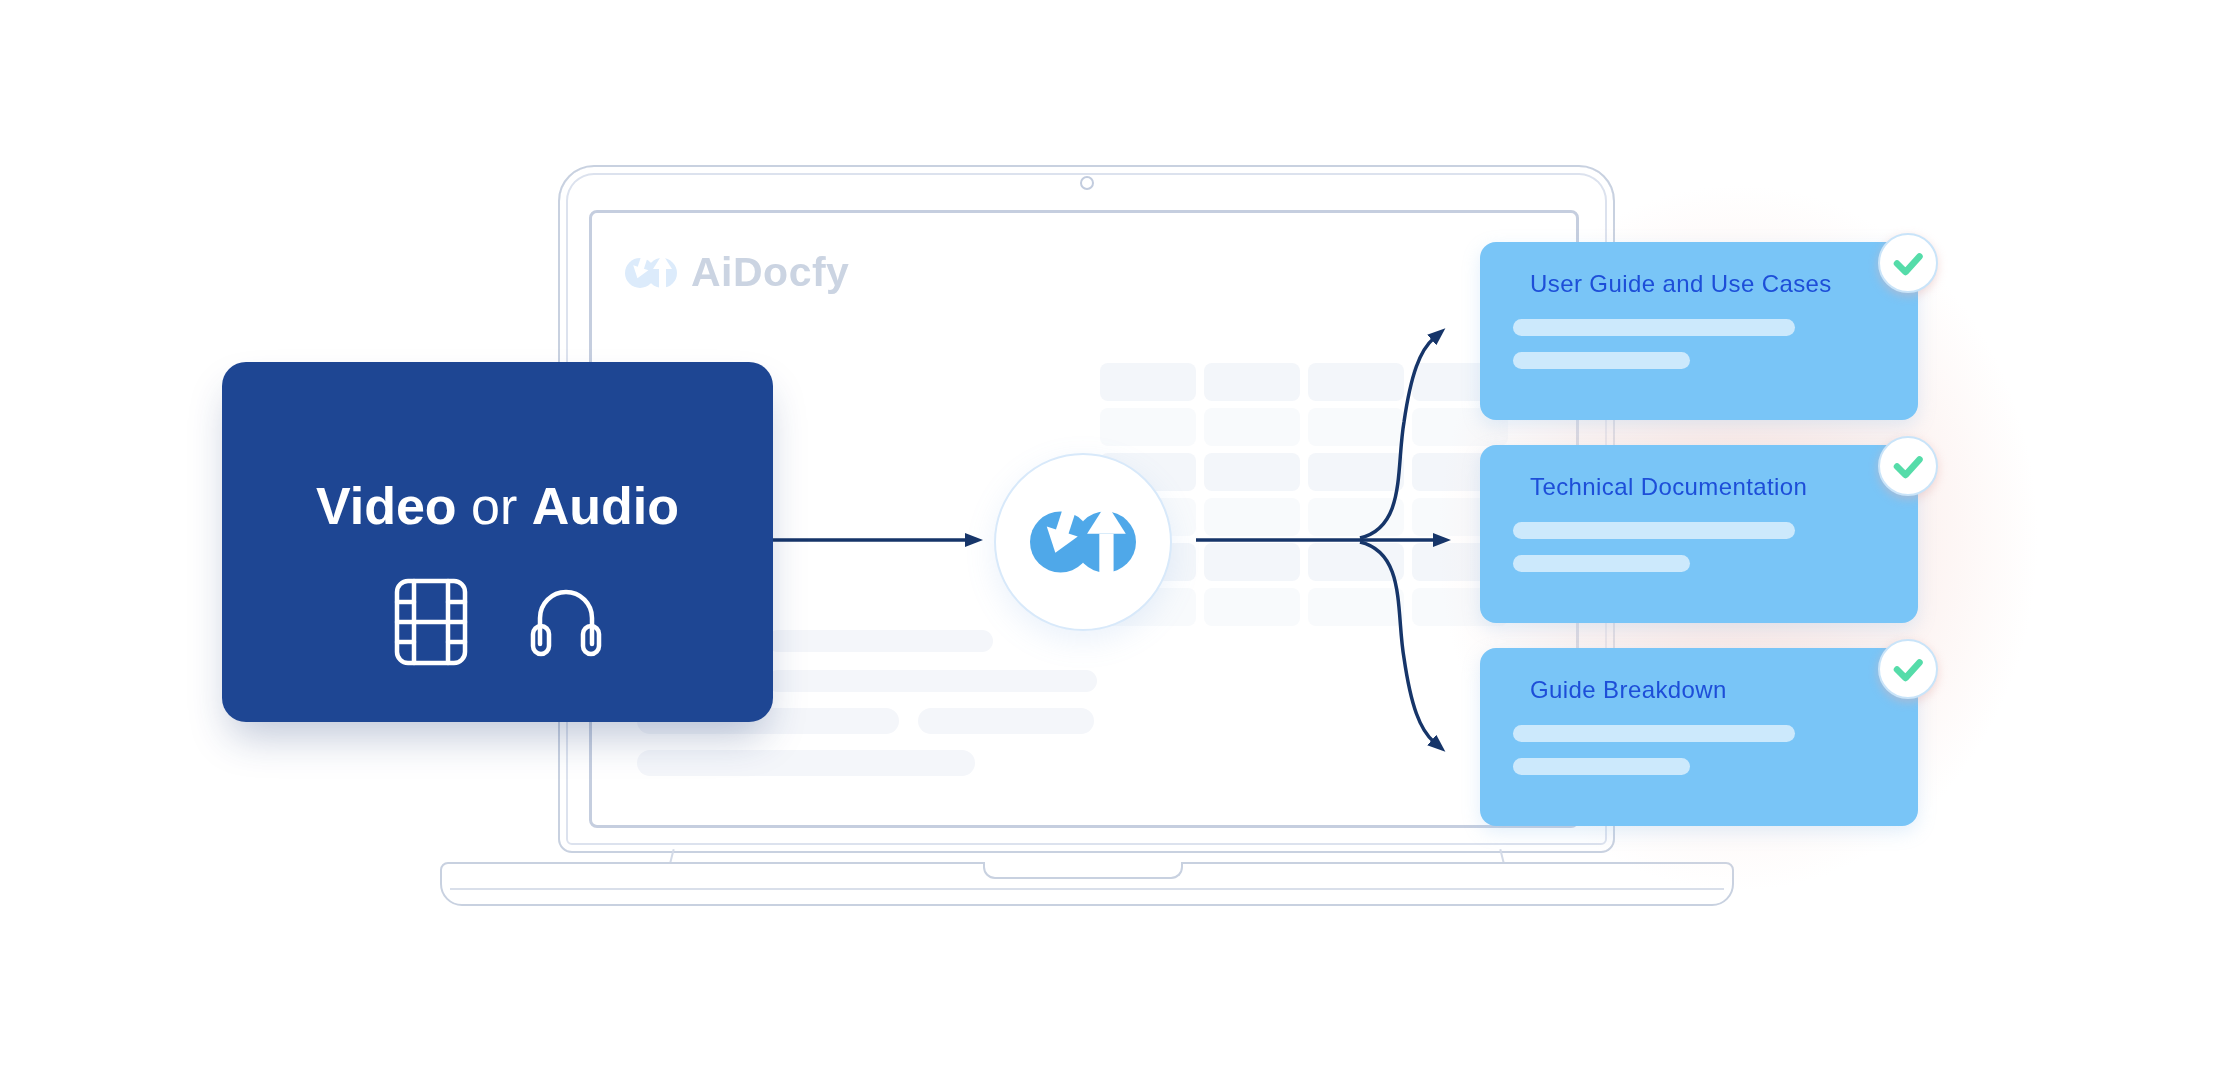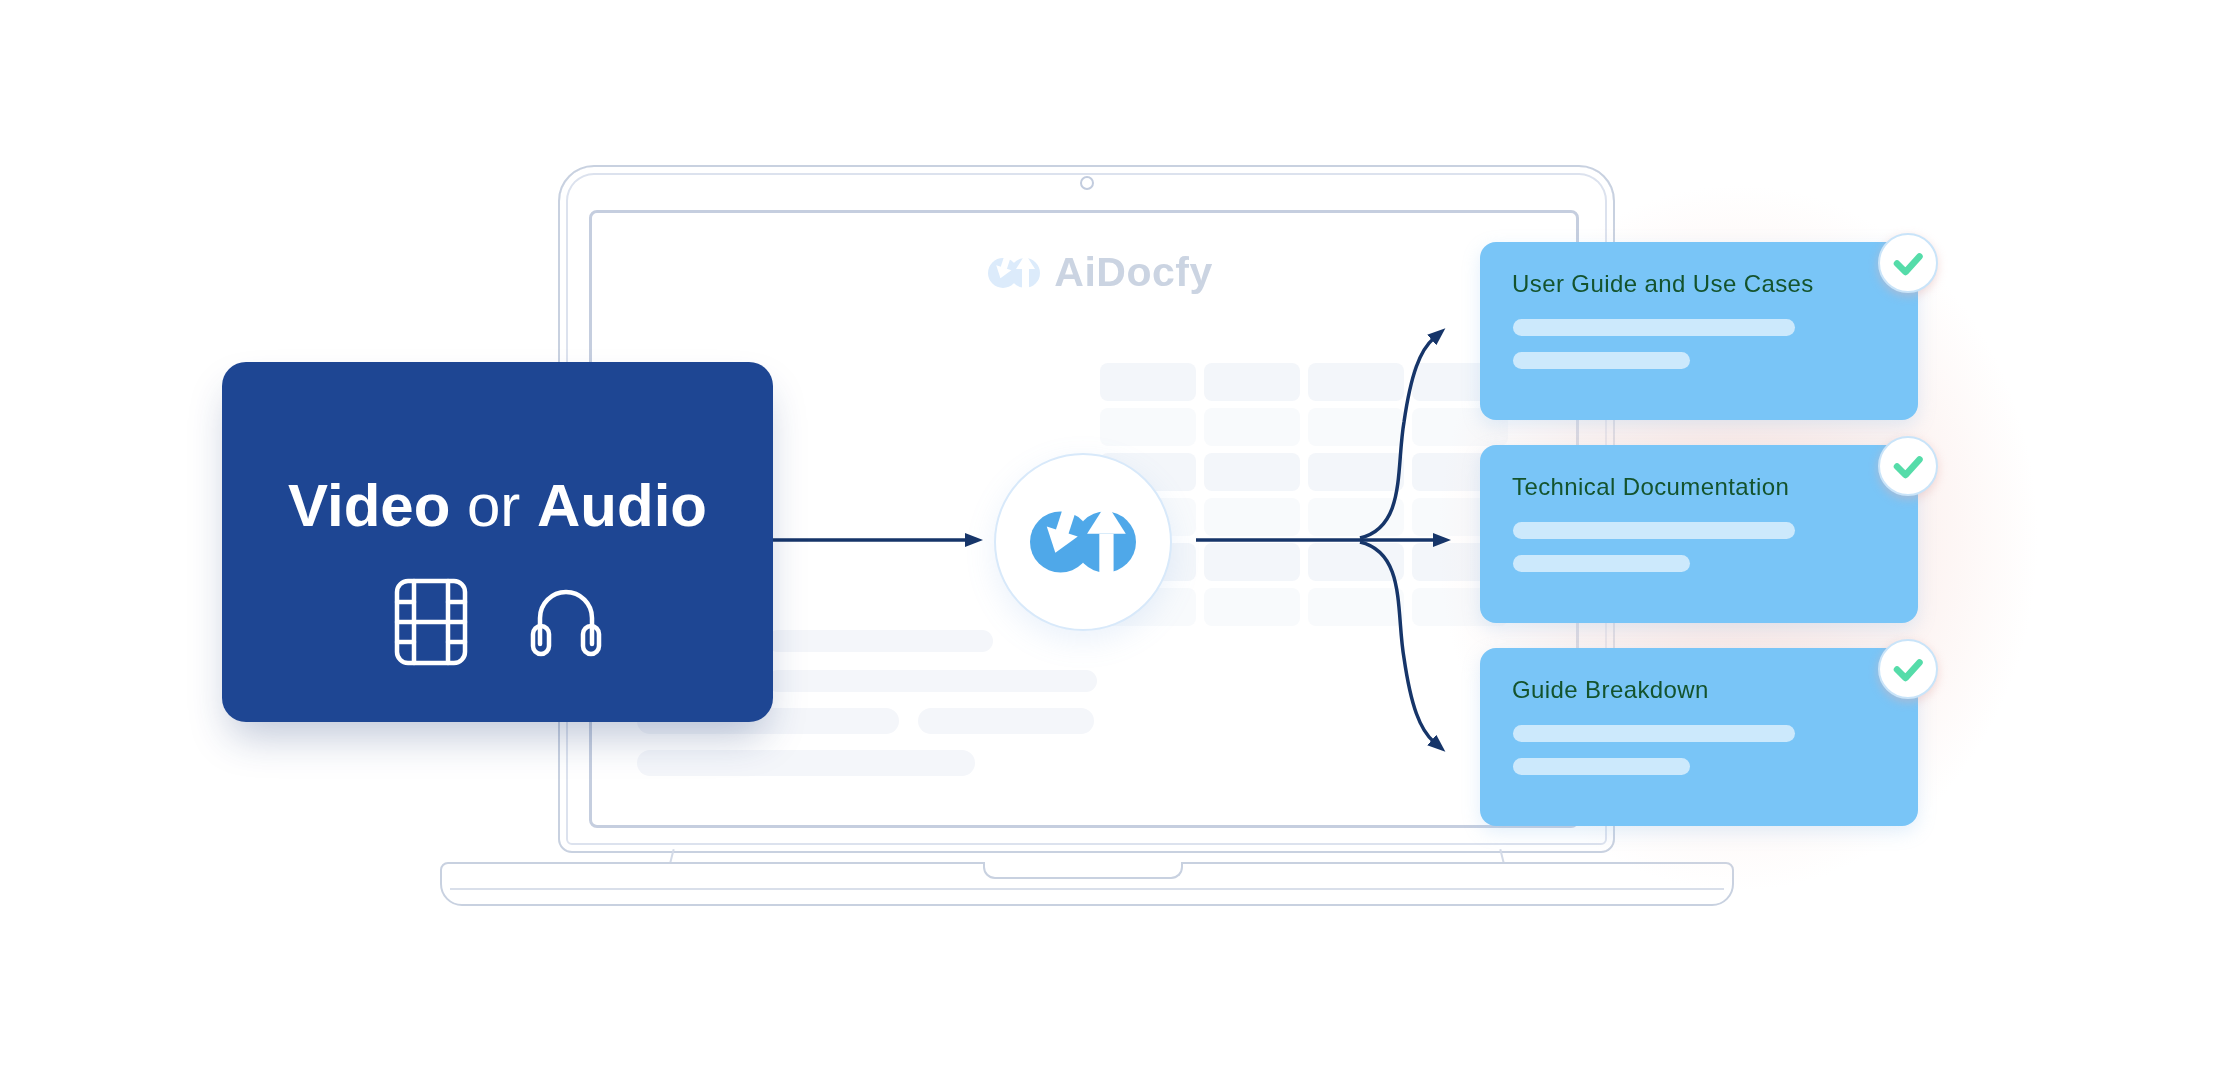--- a/index.html
+++ b/index.html
@@ -17,52 +17,52 @@
   .hinge-l{position:absolute;left:671px;top:849px;width:2px;height:14px;background:#D3DAE7;transform:rotate(14deg);}
   .hinge-r{position:absolute;left:1501px;top:849px;width:2px;height:14px;background:#D3DAE7;transform:rotate(-14deg);}
   .base{position:absolute;left:440px;top:862px;width:1290px;height:40px;background:#ffffff;
         border:2px solid #C8D1E0;border-radius:8px 8px 22px 22px;}
   .base-line{position:absolute;left:8px;right:8px;top:24px;border-top:2px solid #D9DFEA;}
   .notch{position:absolute;left:541px;top:-2px;width:196px;height:15px;background:#ffffff;
          border:2px solid #C8D1E0;border-top:none;border-radius:0 0 12px 12px;}
 
   
   .screen-logo{position:absolute;left:0;right:0;top:36px;display:flex;align-items:center;
-               justify-content:center;gap:14px;padding-left:33px;}
+               justify-content:flex-start;gap:14px;padding-left:33px;}
   .screen-logo .brand-text{font-size:41px;font-weight:bold;color:#CBD4E2;letter-spacing:.5px;}
   .ghost-table{position:absolute;left:508px;top:150px;display:grid;
                grid-template-columns:repeat(4,96px);grid-auto-rows:38px;column-gap:8px;row-gap:7px;}
   .ghost-table i{display:block;background:#F3F6FA;border-radius:8px;}
   .ghost-table i:nth-child(8n+5),.ghost-table i:nth-child(8n+6),
   .ghost-table i:nth-child(8n+7),.ghost-table i:nth-child(8n+8){background:#F8FAFC;}
   .ghost-bar{position:absolute;background:#F4F6FA;border-radius:13px;}
 
   
   .input-card{position:absolute;left:222px;top:362px;width:551px;height:360px;background:#1E4693;
               border-radius:24px;z-index:6;box-shadow:0 22px 40px -8px rgba(25,55,115,.28);}
   .input-title{position:absolute;left:0;right:0;top:116px;text-align:center;color:#ffffff;
-               font-size:60px;line-height:56px;}
+               font-size:52px;line-height:56px;}
   .input-title .b{font-weight:bold;}
   .input-icons{position:absolute;left:0;right:0;top:214px;height:92px;display:flex;
                align-items:center;justify-content:center;gap:62px;}
 
   
   .hub{position:absolute;left:994px;top:453px;width:174px;height:174px;border-radius:50%;
        background:#ffffff;border:2px solid #D8E9FA;z-index:4;display:flex;align-items:center;
        justify-content:center;box-shadow:0 10px 30px rgba(120,170,230,.15);}
 
   
   .arrows{position:absolute;left:0;top:0;z-index:5;}
 
   
   .pink-halo{position:absolute;left:1438px;top:185px;width:600px;height:706px;z-index:4;
              background:radial-gradient(closest-side, rgba(249,228,224,.95), rgba(249,228,224,.45) 60%, rgba(249,228,224,0) 100%);}
   .out-card{position:absolute;left:1480px;width:438px;height:178px;background:#79C5F7;
             border-radius:16px;z-index:6;box-shadow:0 6px 18px rgba(140,190,240,.25);}
-  .out-card .title{position:absolute;left:32px;top:28px;color:#14532d;font-size:24px;letter-spacing:.4px;}
+  .out-card .title{position:absolute;left:50px;top:28px;color:#1d4ed8;font-size:24px;letter-spacing:.4px;}
   .out-bar{position:absolute;left:33px;height:17px;border-radius:9px;background:rgba(255,255,255,.62);}
   .badge{position:absolute;left:1878px;width:56px;height:56px;border-radius:50%;background:#ffffff;
          border:2px solid #C9E4F9;z-index:7;display:flex;align-items:center;justify-content:center;
          box-shadow:0 3px 10px rgba(231,176,170,.45);}
 </style>
 </head>
 <body>
 
 <div class="stage">
 

